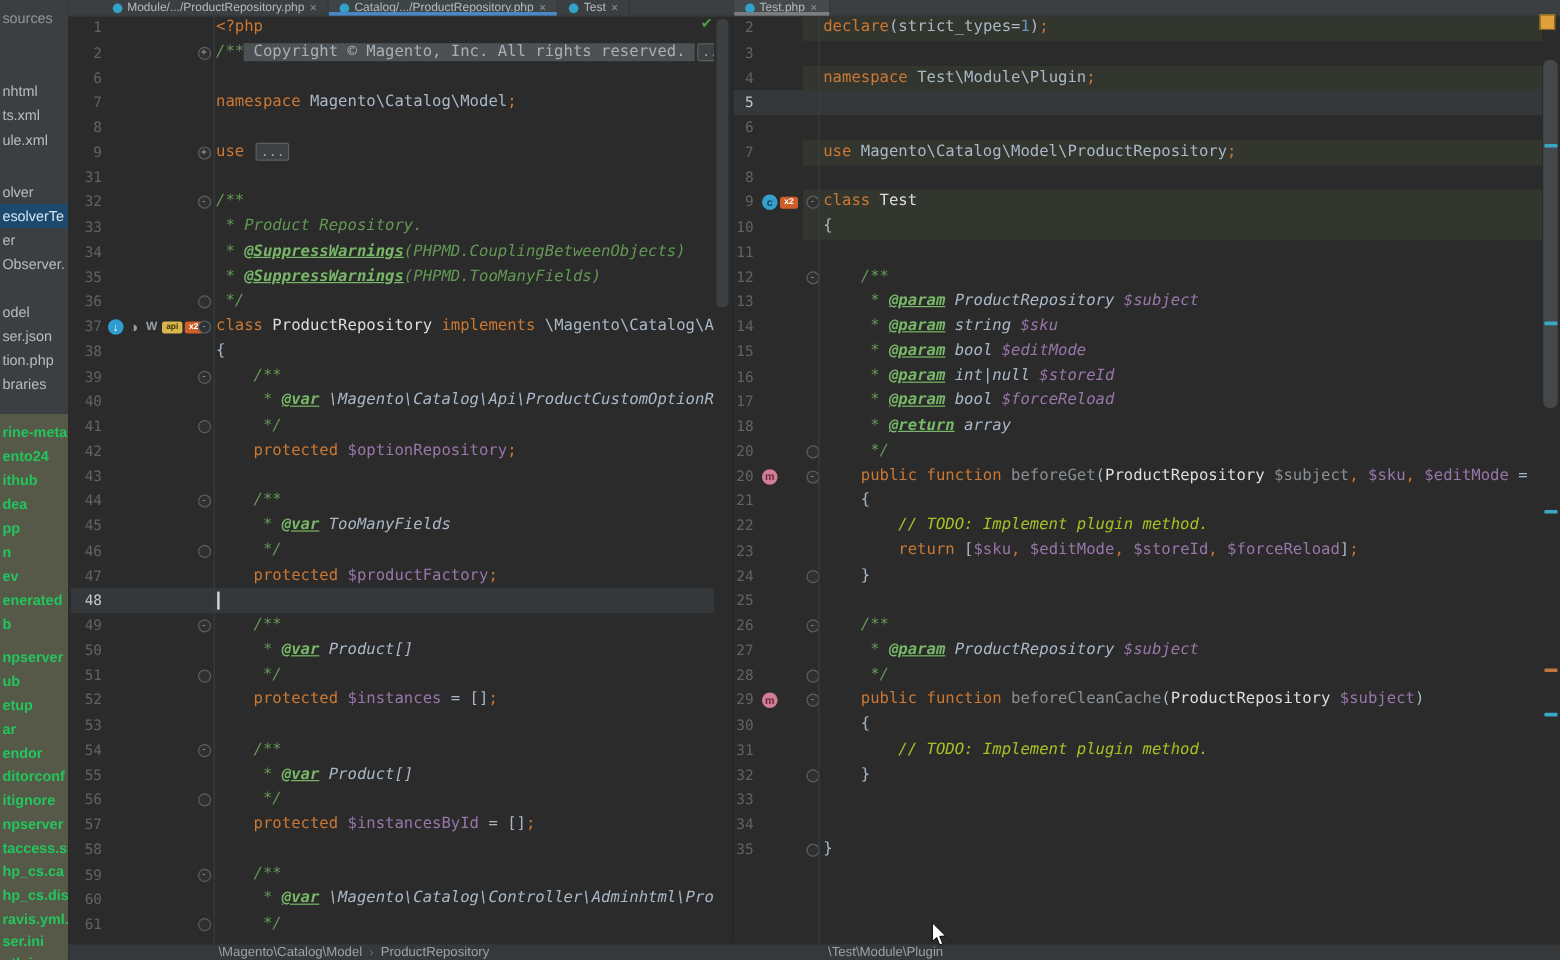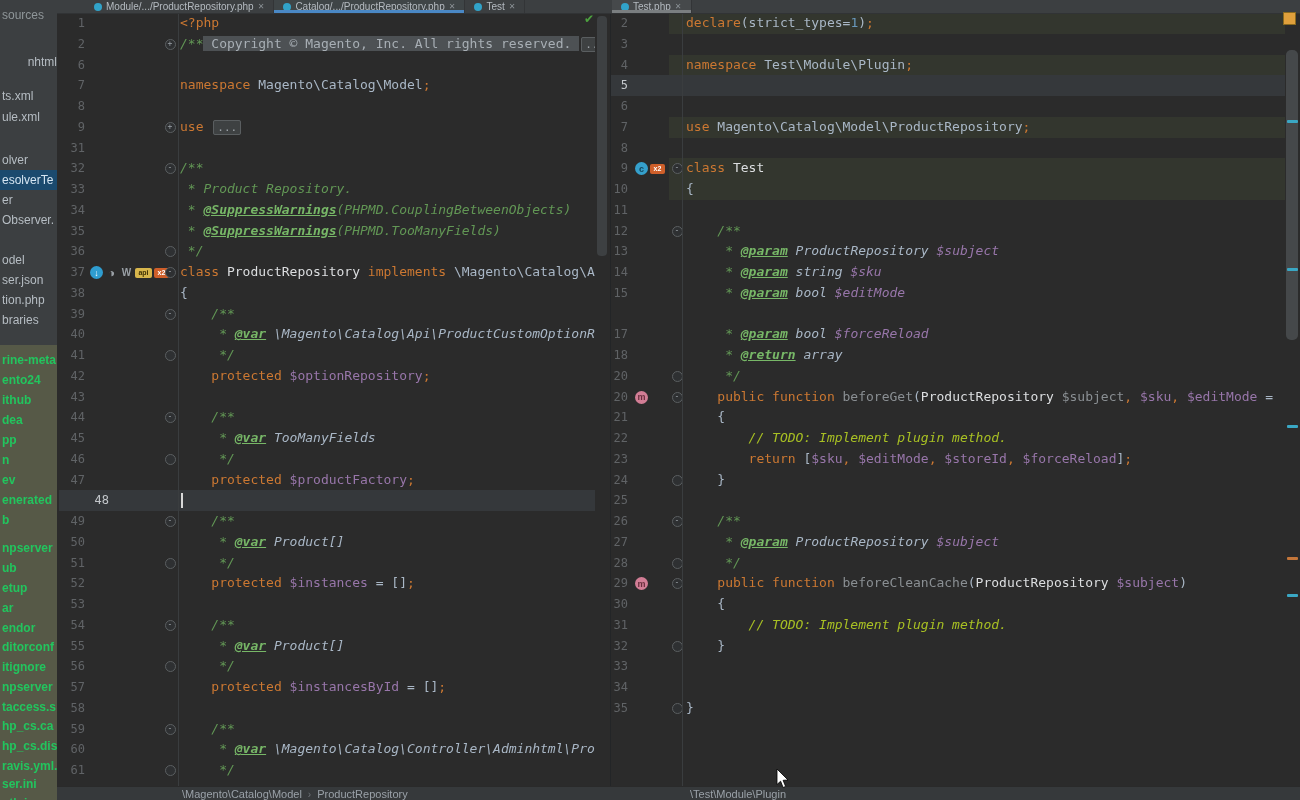--- a/index.html
+++ b/index.html
@@ -86,21 +86,21 @@
 </style>
 </head>
 <body>
 
 <div id="screen">
 
   <div id="sidebar">
     <div class="hlblock"></div>
     <div class="shead">sources</div>
 
-  <div class="sitem" style="top: 52px; text-align: right;">nhtml</div>
+  <div class="sitem" style="top: 66px;">nhtml</div>
       <div class="sitem" style="top: 86px;">ts.xml</div>
       <div class="sitem" style="top: 107px;">ule.xml</div>
       <div class="sitem" style="top: 150px;">olver</div>
       <div class="sitem sel" style="top: 170px;">esolverTe</div>
       <div class="sitem" style="top: 190px;">er</div>
       <div class="sitem" style="top: 210px;">Observer.</div>
       <div class="sitem" style="top: 250px;">odel</div>
       <div class="sitem" style="top: 270px;">ser.json</div>
       <div class="sitem" style="top: 290px;">tion.php</div>
       <div class="sitem" style="top: 310px;">braries</div>
@@ -280,21 +280,21 @@
         <span class="foldm" style="left: 106px;">
           <i></i>
         </span>
         <span class="code" style="left: 123px;"><span class="c">     */</span></span>
       </div>
       <div class="row" style="top: 469.5px;">
         <span class="lnum" style="left: 0px; width: 28px;">47</span>
         <span class="code" style="left: 123px;"><span class="k">    protected </span><span class="v">$productFactory</span><span class="p">;</span></span>
       </div>
       <div class="row caretline" style="top: 490.25px;">
-        <span class="lnum" style="left: 0px; width: 28px; padding-left: 24px;">48</span>
+        <span class="lnum" style="left: 0px; width: 28px;">48</span>
         <span class="code" style="left: 123px;"></span>
         <span class="caretbar" style="left: 124px;"></span>
       </div>
       <div class="row" style="top: 511px;">
         <span class="lnum" style="left: 0px; width: 28px;">49</span>
         <span class="foldm" style="left: 106px;">
           <i>-</i>
         </span>
         <span class="code" style="left: 123px;"><span class="c">    /**</span></span>
       </div>
@@ -421,20 +421,24 @@
         <span class="lnum" style="left: 0px; width: 17px;">13</span>
         <span class="code" style="left: 75px;"><span class="c">     * </span><span class="tag">@param</span><span class="ct"> ProductRepository </span><span class="cv">$subject</span></span>
       </div>
       <div class="row" style="top: 262px;">
         <span class="lnum" style="left: 0px; width: 17px;">14</span>
         <span class="code" style="left: 75px;"><span class="c">     * </span><span class="tag">@param</span><span class="ct"> string </span><span class="cv">$sku</span></span>
       </div>
       <div class="row" style="top: 282.75px;">
         <span class="lnum" style="left: 0px; width: 17px;">15</span>
         <span class="code" style="left: 75px;"><span class="c">     * </span><span class="tag">@param</span><span class="ct"> bool </span><span class="cv">$editMode</span></span>
+      </div>
+      <div class="row" style="top: 303.5px;">
+        <span class="lnum" style="left: 0px; width: 17px;">16</span>
+        <span class="code" style="left: 75px;"><span class="c">     * </span><span class="tag">@param</span><span class="ct"> int|null </span><span class="cv">$storeId</span></span>
       </div>
       <div class="row" style="top: 324.25px;">
         <span class="lnum" style="left: 0px; width: 17px;">17</span>
         <span class="code" style="left: 75px;"><span class="c">     * </span><span class="tag">@param</span><span class="ct"> bool </span><span class="cv">$forceReload</span></span>
       </div>
       <div class="row" style="top: 345px;">
         <span class="lnum" style="left: 0px; width: 17px;">18</span>
         <span class="code" style="left: 75px;"><span class="c">     * </span><span class="tag">@return</span><span class="ct"> array</span></span>
       </div>
       <div class="row" style="top: 365.75px;">

